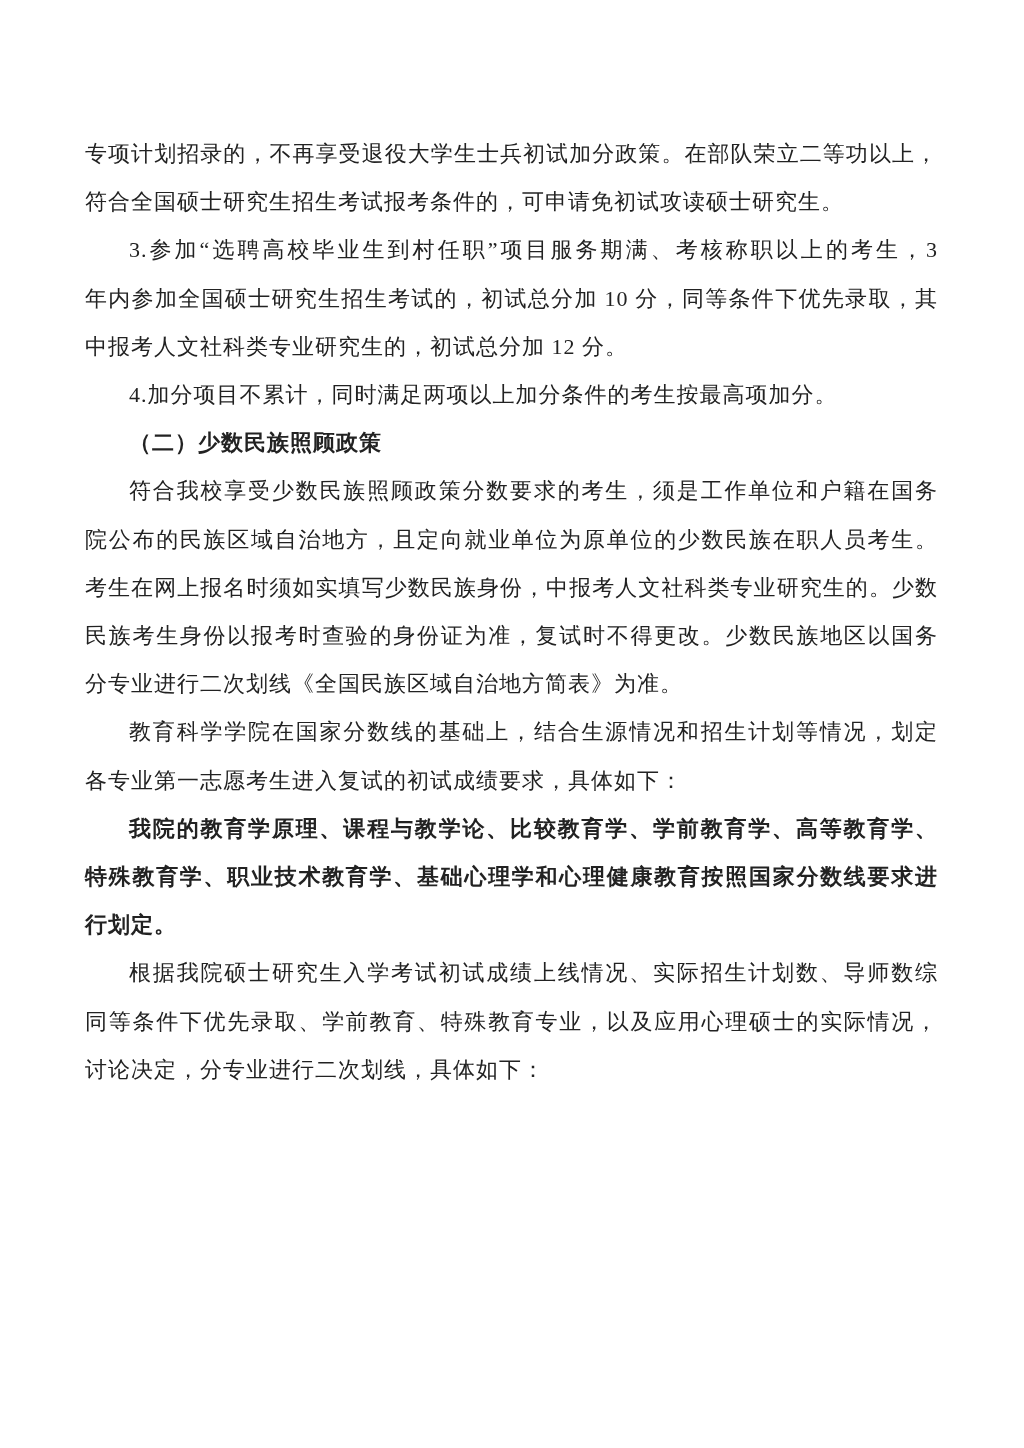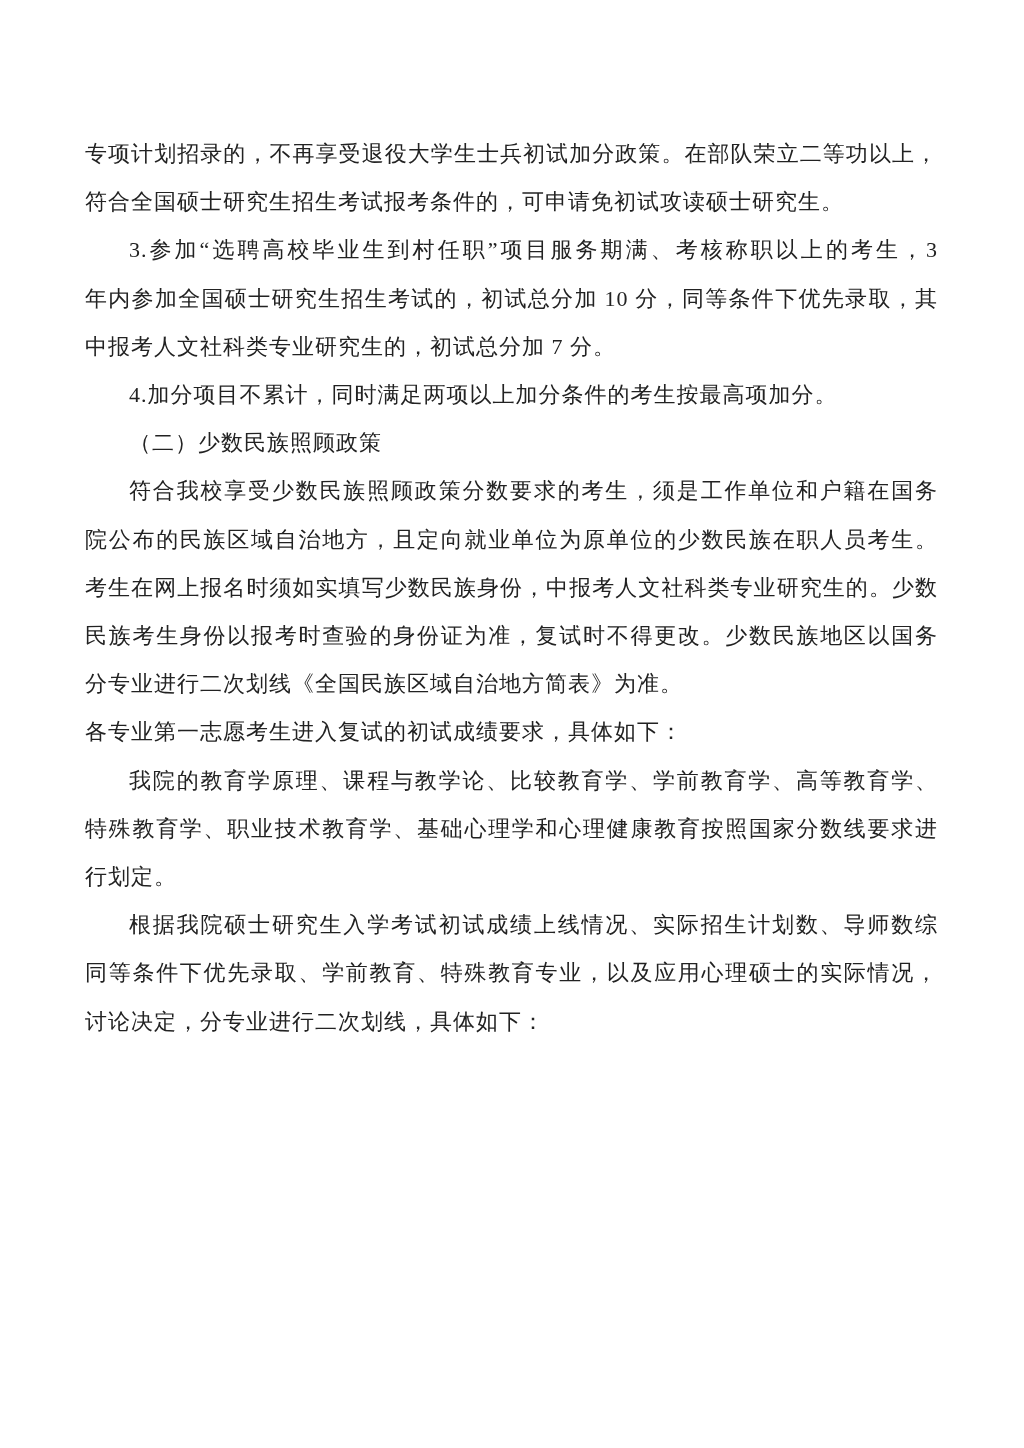--- a/index.html
+++ b/index.html
@@ -31,21 +31,21 @@
   }
   .line.stretch {
     text-align: justify;
     text-align-last: justify;
     text-justify: inter-character;
   }
   .line.indent {
     text-indent: 44px;
   }
   .line.bold {
-    font-weight: 400;
+    font-weight: 700;
   }
   .doc-footer {
     position: absolute;
     left: 0;
     top: 1334px;
     width: 100%;
     text-align: center;
     font-size: 20px;
     line-height: 22px;
     letter-spacing: 2px;
@@ -54,28 +54,29 @@
 </style>
 </head>
 <body>
 
 <div class="doc-page" style="background: rgb(255, 255, 255); color: rgb(34, 34, 34);">
   <div class="doc-content">
       <div class="line stretch">专项计划招录的，不再享受退役大学生士兵初试加分政策。在部队荣立二等功以上，</div>
       <div class="line">符合全国硕士研究生招生考试报考条件的，可申请免初试攻读硕士研究生。</div>
       <div class="line indent stretch">3.参加“选聘高校毕业生到村任职”项目服务期满、考核称职以上的考生，3</div>
       <div class="line stretch">年内参加全国硕士研究生招生考试的，初试总分加 10 分，同等条件下优先录取，其</div>
-      <div class="line">中报考人文社科类专业研究生的，初试总分加 7 分。</div>
+      <div class="line">中报考人文社科类专业研究生的，初试总分加 12 分。</div>
       <div class="line indent">4.加分项目不累计，同时满足两项以上加分条件的考生按最高项加分。</div>
       <div class="line bold indent">（二）少数民族照顾政策</div>
       <div class="line indent stretch">符合我校享受少数民族照顾政策分数要求的考生，须是工作单位和户籍在国务</div>
       <div class="line stretch">院公布的民族区域自治地方，且定向就业单位为原单位的少数民族在职人员考生。</div>
       <div class="line stretch">考生在网上报名时须如实填写少数民族身份，中报考人文社科类专业研究生的。少数</div>
       <div class="line stretch">民族考生身份以报考时查验的身份证为准，复试时不得更改。少数民族地区以国务</div>
       <div class="line">分专业进行二次划线《全国民族区域自治地方简表》为准。</div>
+      <div class="line indent stretch">教育科学学院在国家分数线的基础上，结合生源情况和招生计划等情况，划定</div>
       <div class="line">各专业第一志愿考生进入复试的初试成绩要求，具体如下：</div>
       <div class="line bold indent stretch">我院的教育学原理、课程与教学论、比较教育学、学前教育学、高等教育学、</div>
       <div class="line bold stretch">特殊教育学、职业技术教育学、基础心理学和心理健康教育按照国家分数线要求进</div>
       <div class="line bold">行划定。</div>
       <div class="line indent stretch">根据我院硕士研究生入学考试初试成绩上线情况、实际招生计划数、导师数综</div>
       <div class="line stretch">同等条件下优先录取、学前教育、特殊教育专业，以及应用心理硕士的实际情况，</div>
       <div class="line">讨论决定，分专业进行二次划线，具体如下：</div>
     </div>
   <div class="doc-footer">第 4 页 共 19 页</div>
 </div>

